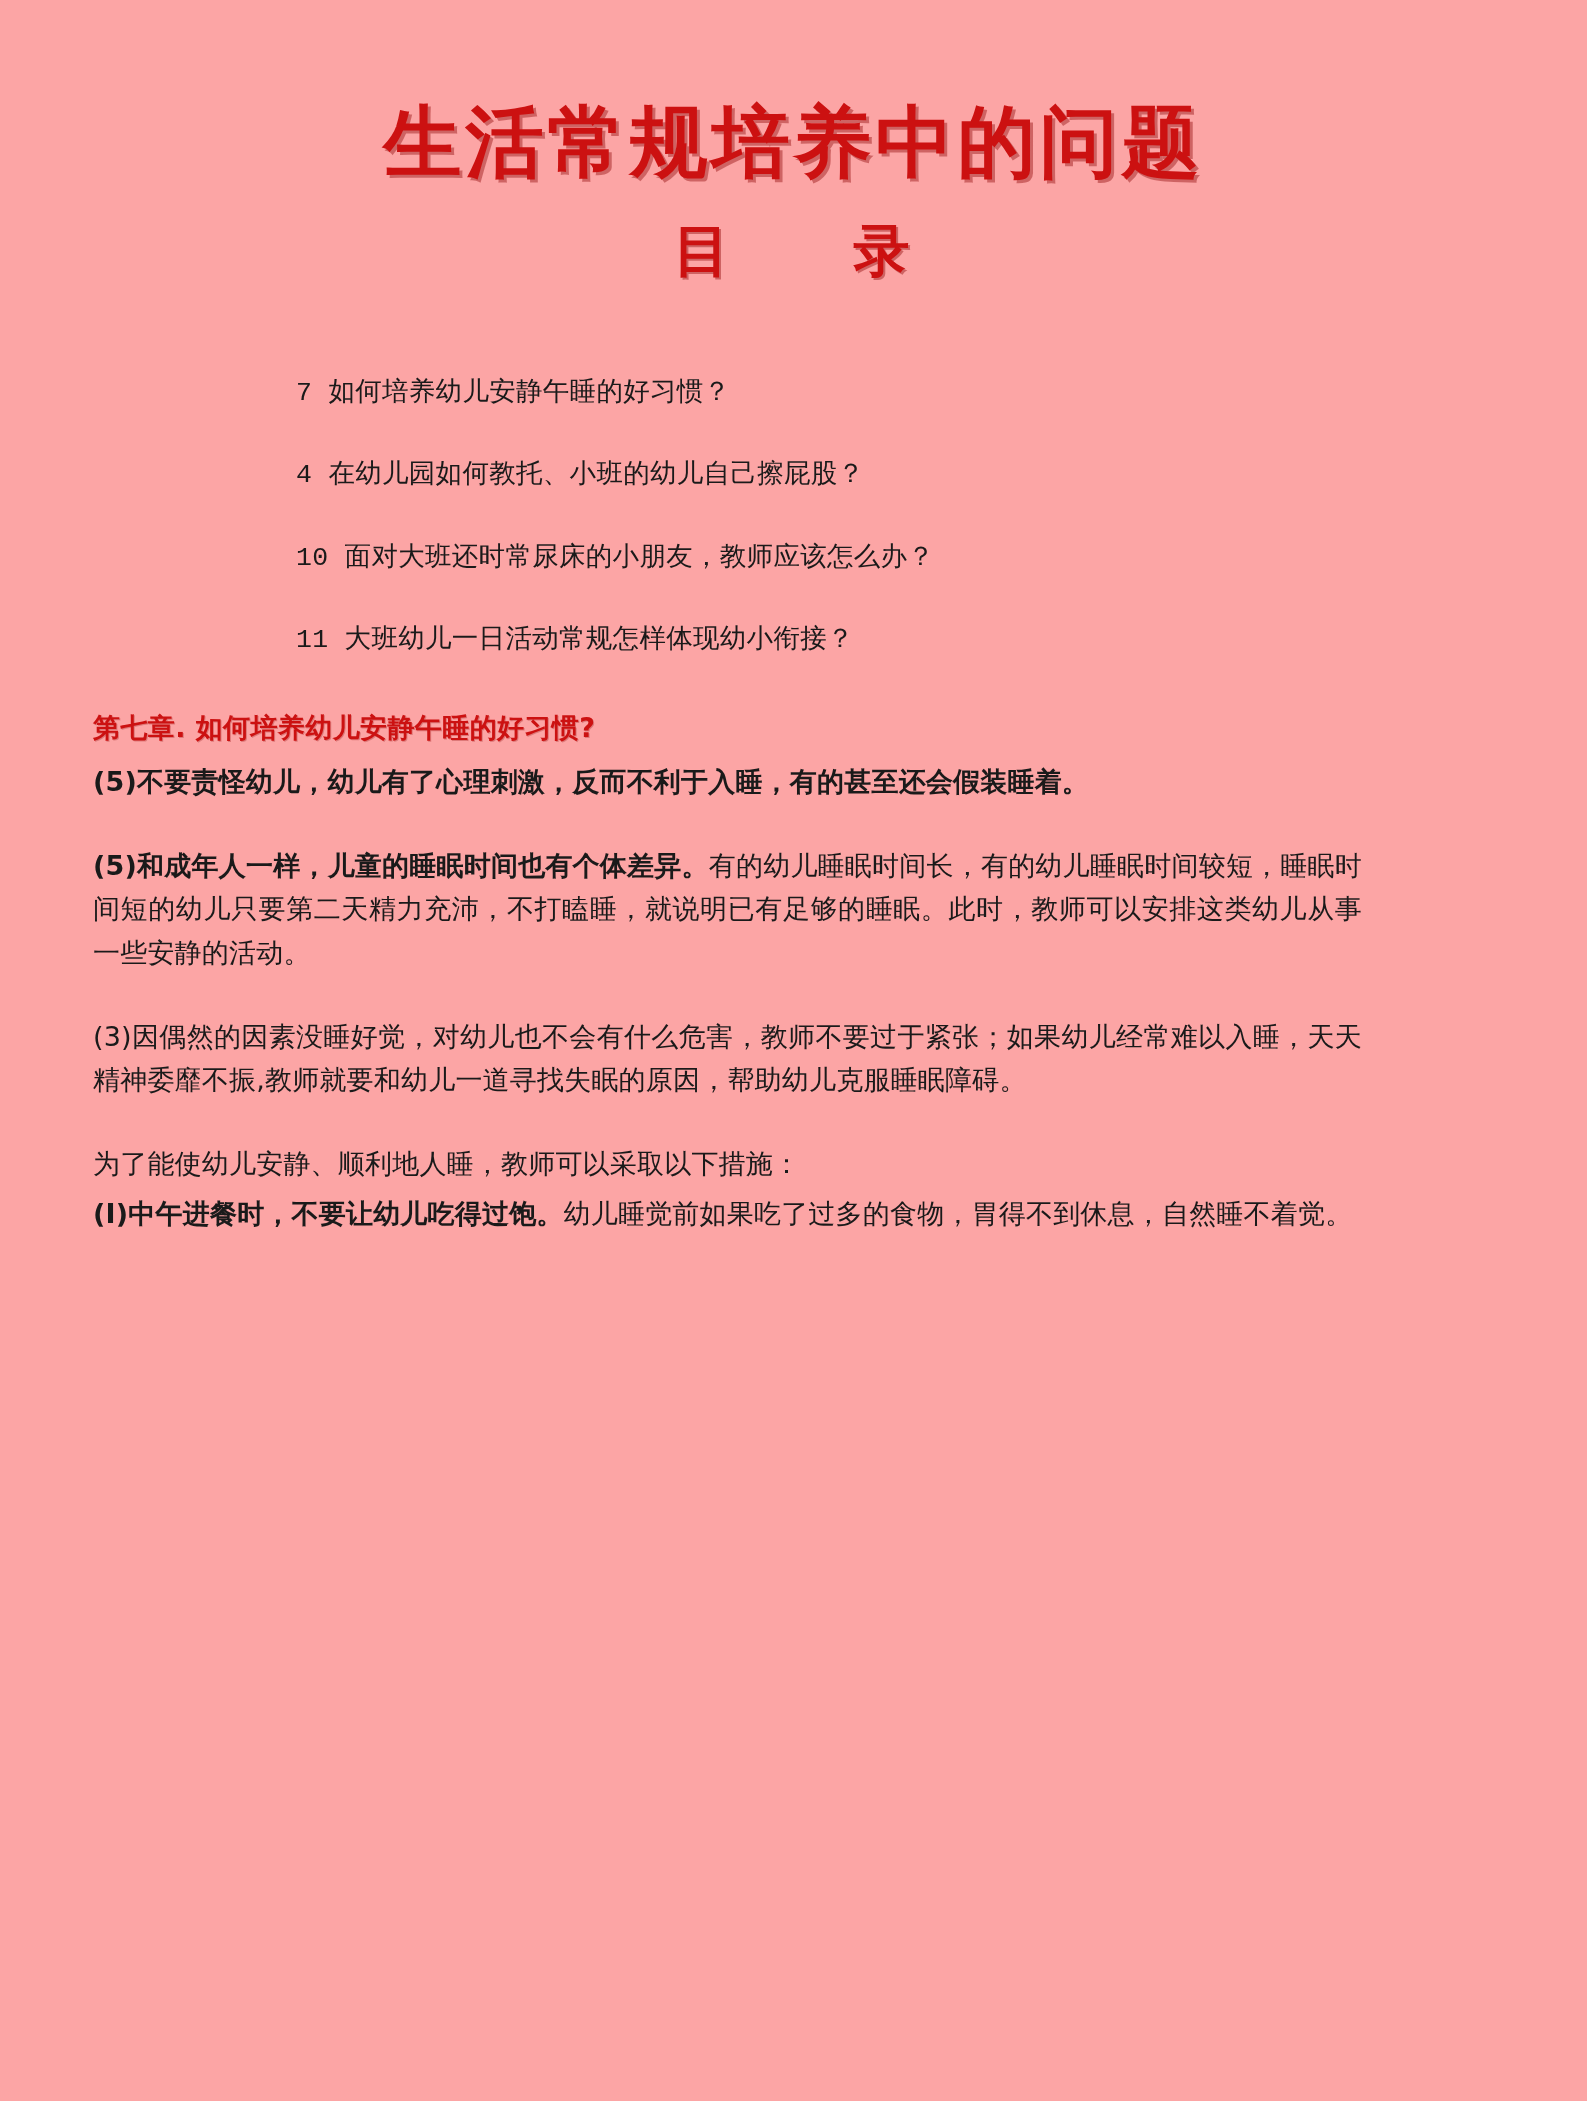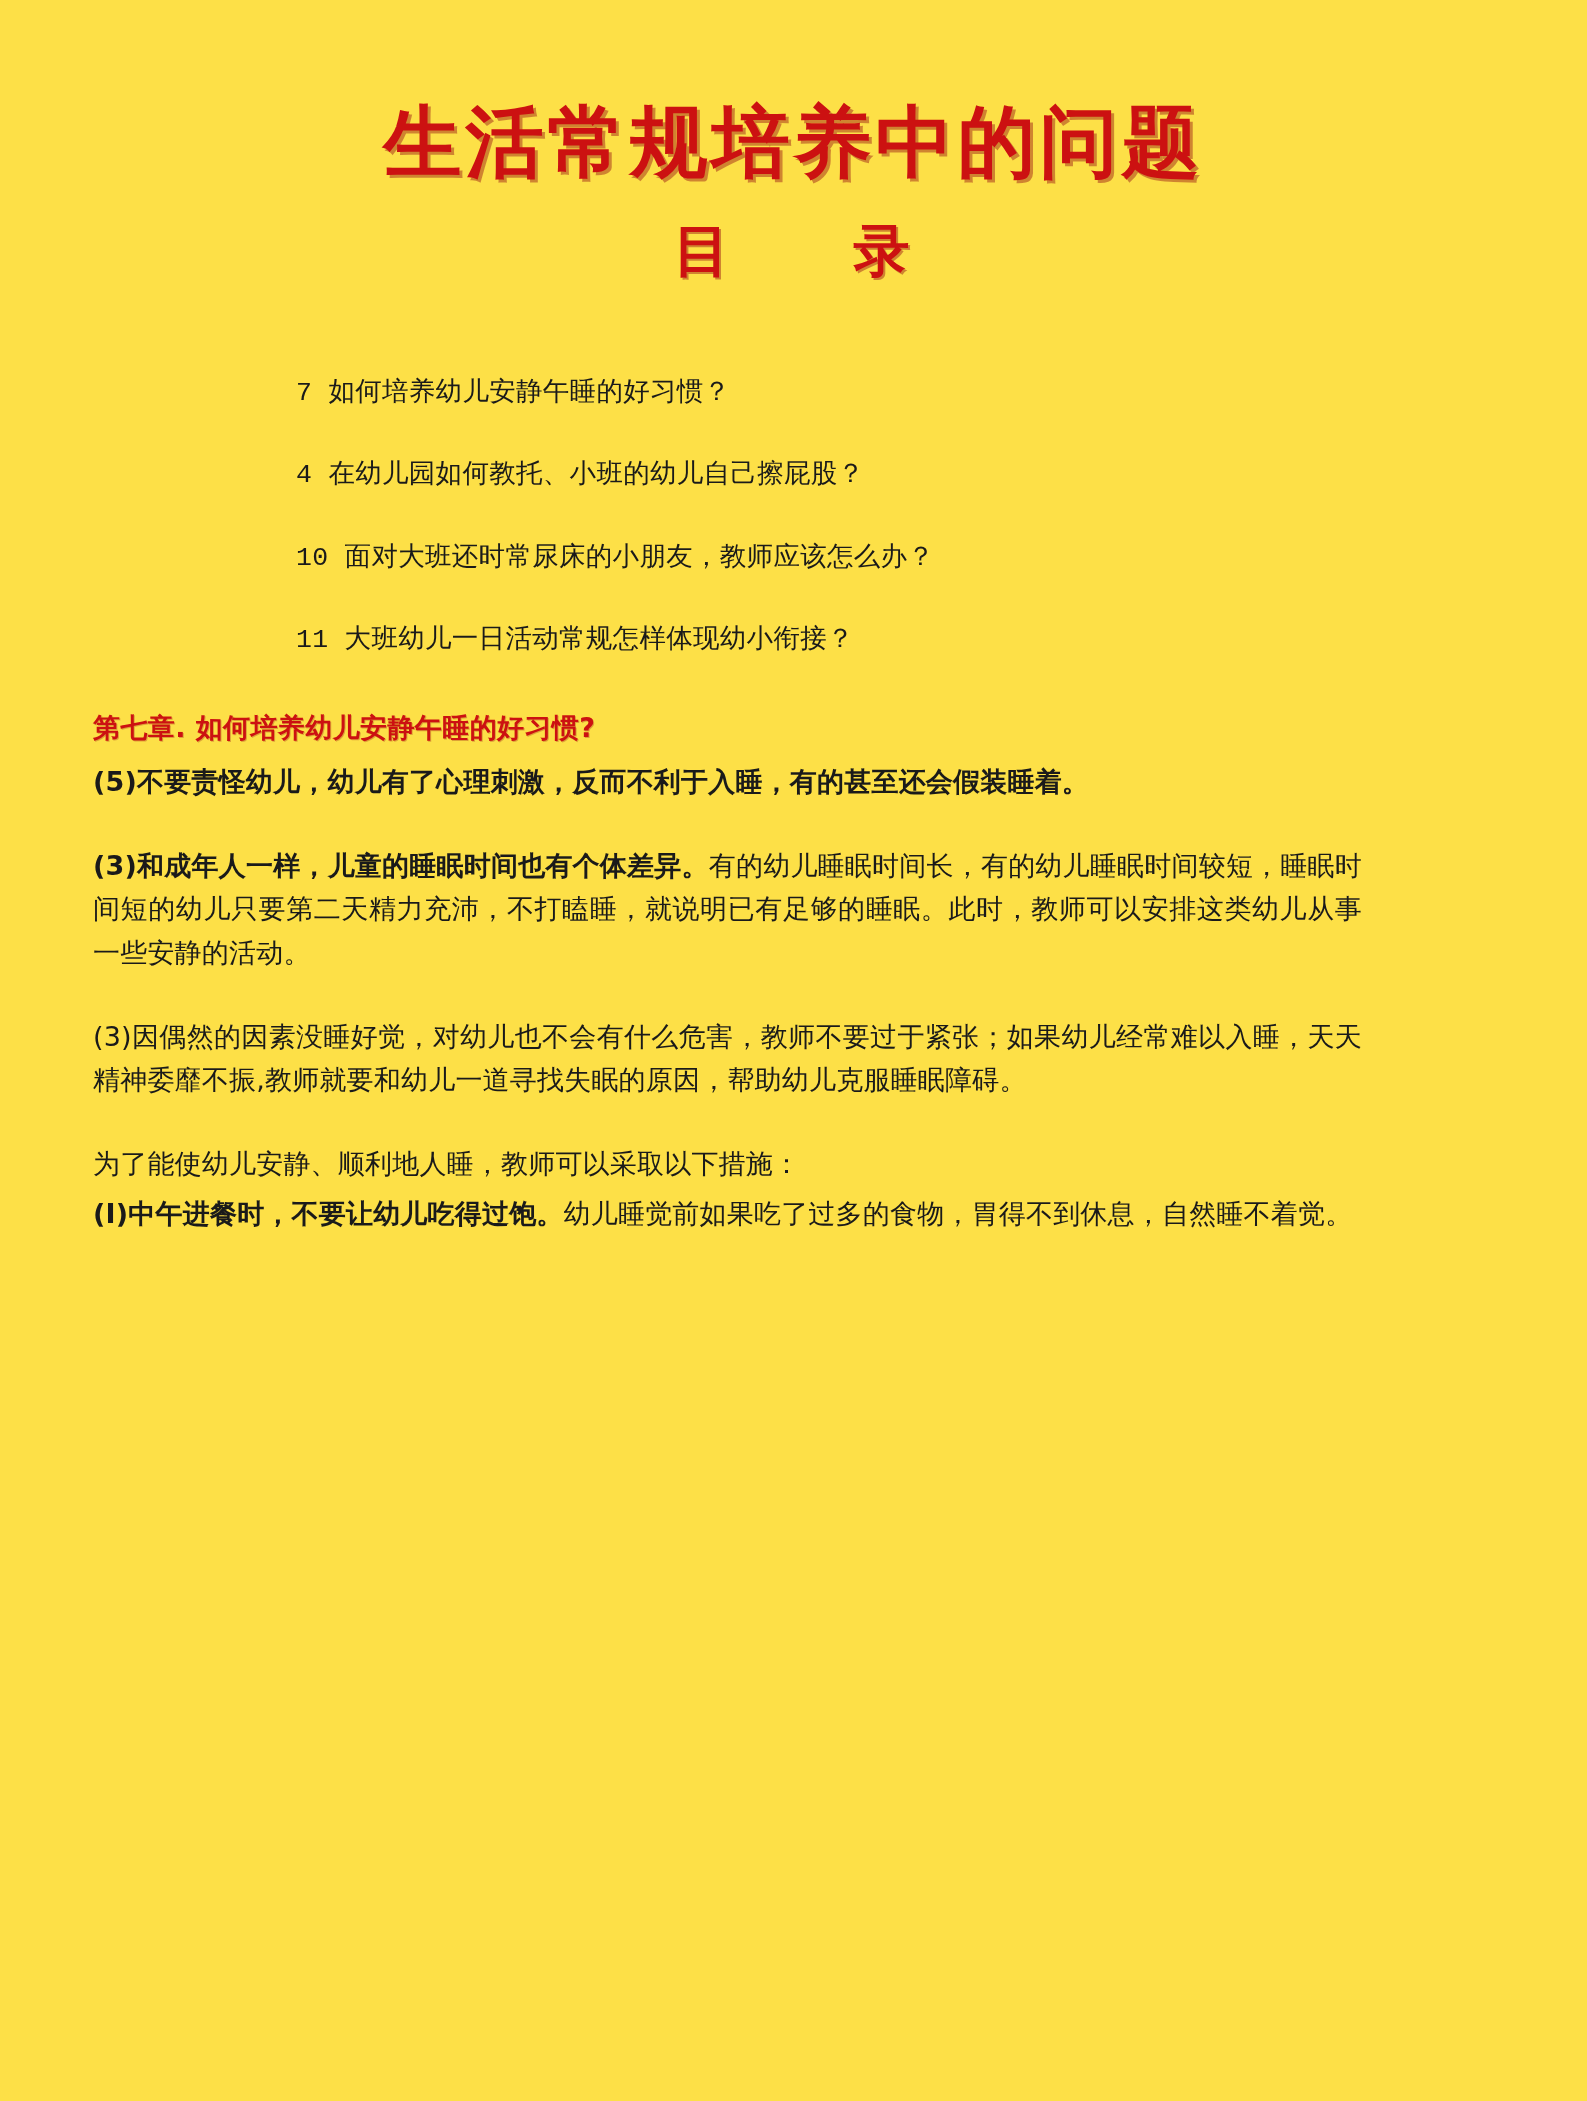--- a/index.html
+++ b/index.html
@@ -15,21 +15,21 @@
     position: relative;
     overflow: hidden;
   }
 
   .page {
     width: 1587px;
     min-height: 2101px;
     box-sizing: border-box;
     padding: 0;
     position: relative;
-    background: #fde047;
+    background: #fca5a5;
   }
 
   
   .title-block {
     text-align: center;
     padding-top: 96px;
   }
 
   .doc-title {
     font-size: 78px;
@@ -123,21 +123,21 @@
   </ul>
 
   <div class="body-area">
 
     <div class="chapter-heading">第七章. 如何培养幼儿安静午睡的好习惯?</div>
 
 
     <p class="para tight b">(5)不要责怪幼儿，幼儿有了心理刺激，反而不利于入睡，有的甚至还会假装睡着。</p>
 
     <p class="para spaced">
-      <span class="b">(3)和成年人一样，儿童的睡眠时间也有个体差异。</span><span class="n">有的幼儿睡眠时间长，有的幼儿睡眠时间较短，睡眠时间短的幼儿只要第二天精力充沛，不打瞌睡，就说明已有足够的睡眠。此时，教师可以安排这类幼儿从事一些安静的活动。</span>
+      <span class="b">(5)和成年人一样，儿童的睡眠时间也有个体差异。</span><span class="n">有的幼儿睡眠时间长，有的幼儿睡眠时间较短，睡眠时间短的幼儿只要第二天精力充沛，不打瞌睡，就说明已有足够的睡眠。此时，教师可以安排这类幼儿从事一些安静的活动。</span>
     </p>
 
     <p class="para spaced">(3)因偶然的因素没睡好觉，对幼儿也不会有什么危害，教师不要过于紧张；如果幼儿经常难以入睡，天天精神委靡不振,教师就要和幼儿一道寻找失眠的原因，帮助幼儿克服睡眠障碍。</p>
 
     <p class="para spaced">为了能使幼儿安静、顺利地人睡，教师可以采取以下措施：</p>
 
     <p class="para tight">
       <span class="b">(I)中午进餐时，不要让幼儿吃得过饱。</span><span class="n">幼儿睡觉前如果吃了过多的食物，胃得不到休息，自然睡不着觉。</span>
     </p>
 

